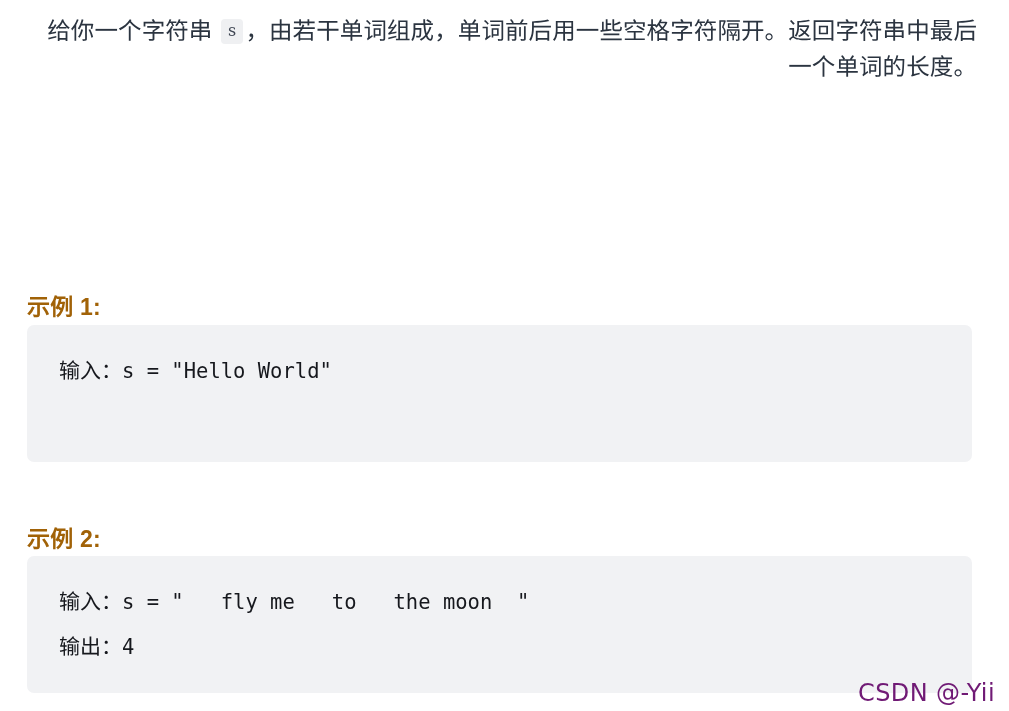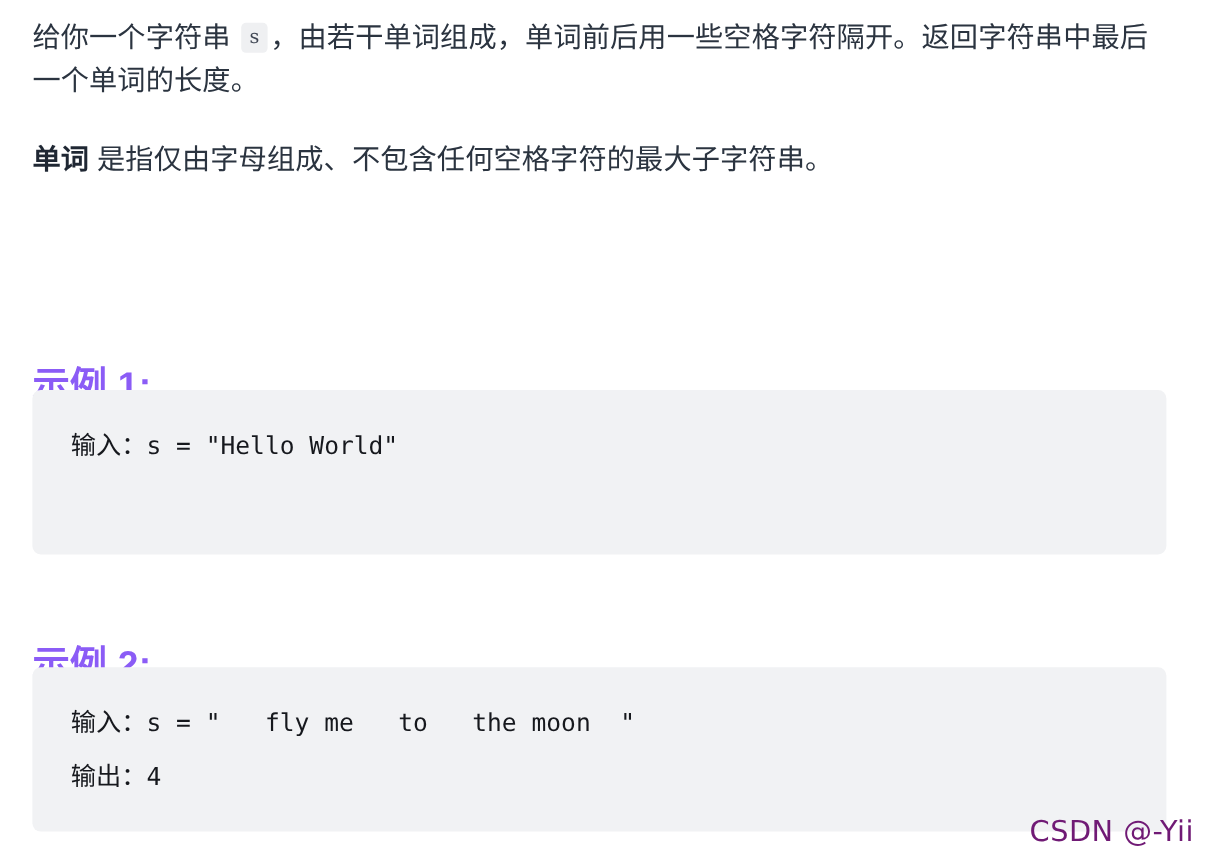--- a/index.html
+++ b/index.html
@@ -35,20 +35,21 @@
     width: 950px;
   }
 
   .para {
     margin: 0 0 0 0;
     font-size: 23.5px;
     line-height: 36px;
     color: #2b3440;
     letter-spacing: 0.1px;
     font-weight: 400;
+    text-align: right;
   }
 
   .para + .para {
     margin-top: 30px;
   }
 
   .para strong {
     font-weight: 700;
     color: #1f2733;
   }
@@ -63,23 +64,23 @@
     font-size: 16px;
     line-height: 22px;
     color: #3f4653;
     vertical-align: 3px;
   }
 
   
   .ex-head {
     position: absolute;
     left: 27px;
-    font-size: 31px;
+    font-size: 23px;
     font-weight: 700;
-    color: #8b5cf6;
+    color: #a16207;
     letter-spacing: 0.2px;
     white-space: nowrap;
   }
   #ex1-head { top: 265px; }
   #ex2-head { top: 497px; }
 
   
   .codeblock {
     position: absolute;
     left: 27px;
@@ -124,21 +125,20 @@
 </style>
 </head>
 <body>
 
 <div class="page">
 
   <div class="prose">
 
     <p class="para"><span>给你一个字符串 </span><code class="inline">s</code><span>，由若干单词组成，单词前后用一些空格字符隔开。返回字符串中最后一个单词的长度。</span></p>
 
-    <p class="para"><strong>单词</strong><span> 是指仅由字母组成、不包含任何空格字符的最大子字符串。</span></p>
 
   </div>
 
   <h3 class="ex-head" id="ex1-head">示例 1:</h3>
 
   <div class="codeblock" id="ex1-block">
     <div class="codeline"><span class="cjk">输入：</span><span>s = "Hello World"</span></div>
   </div>
 
   <h3 class="ex-head" id="ex2-head">示例 2:</h3>

